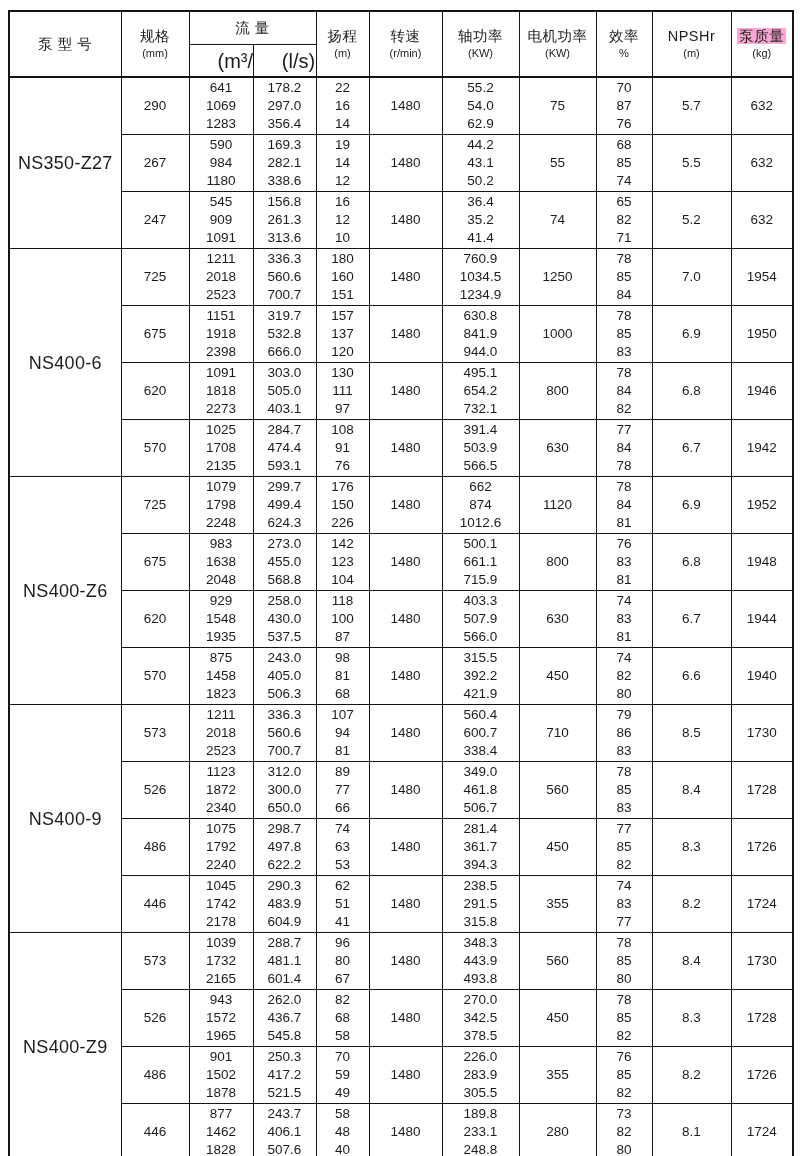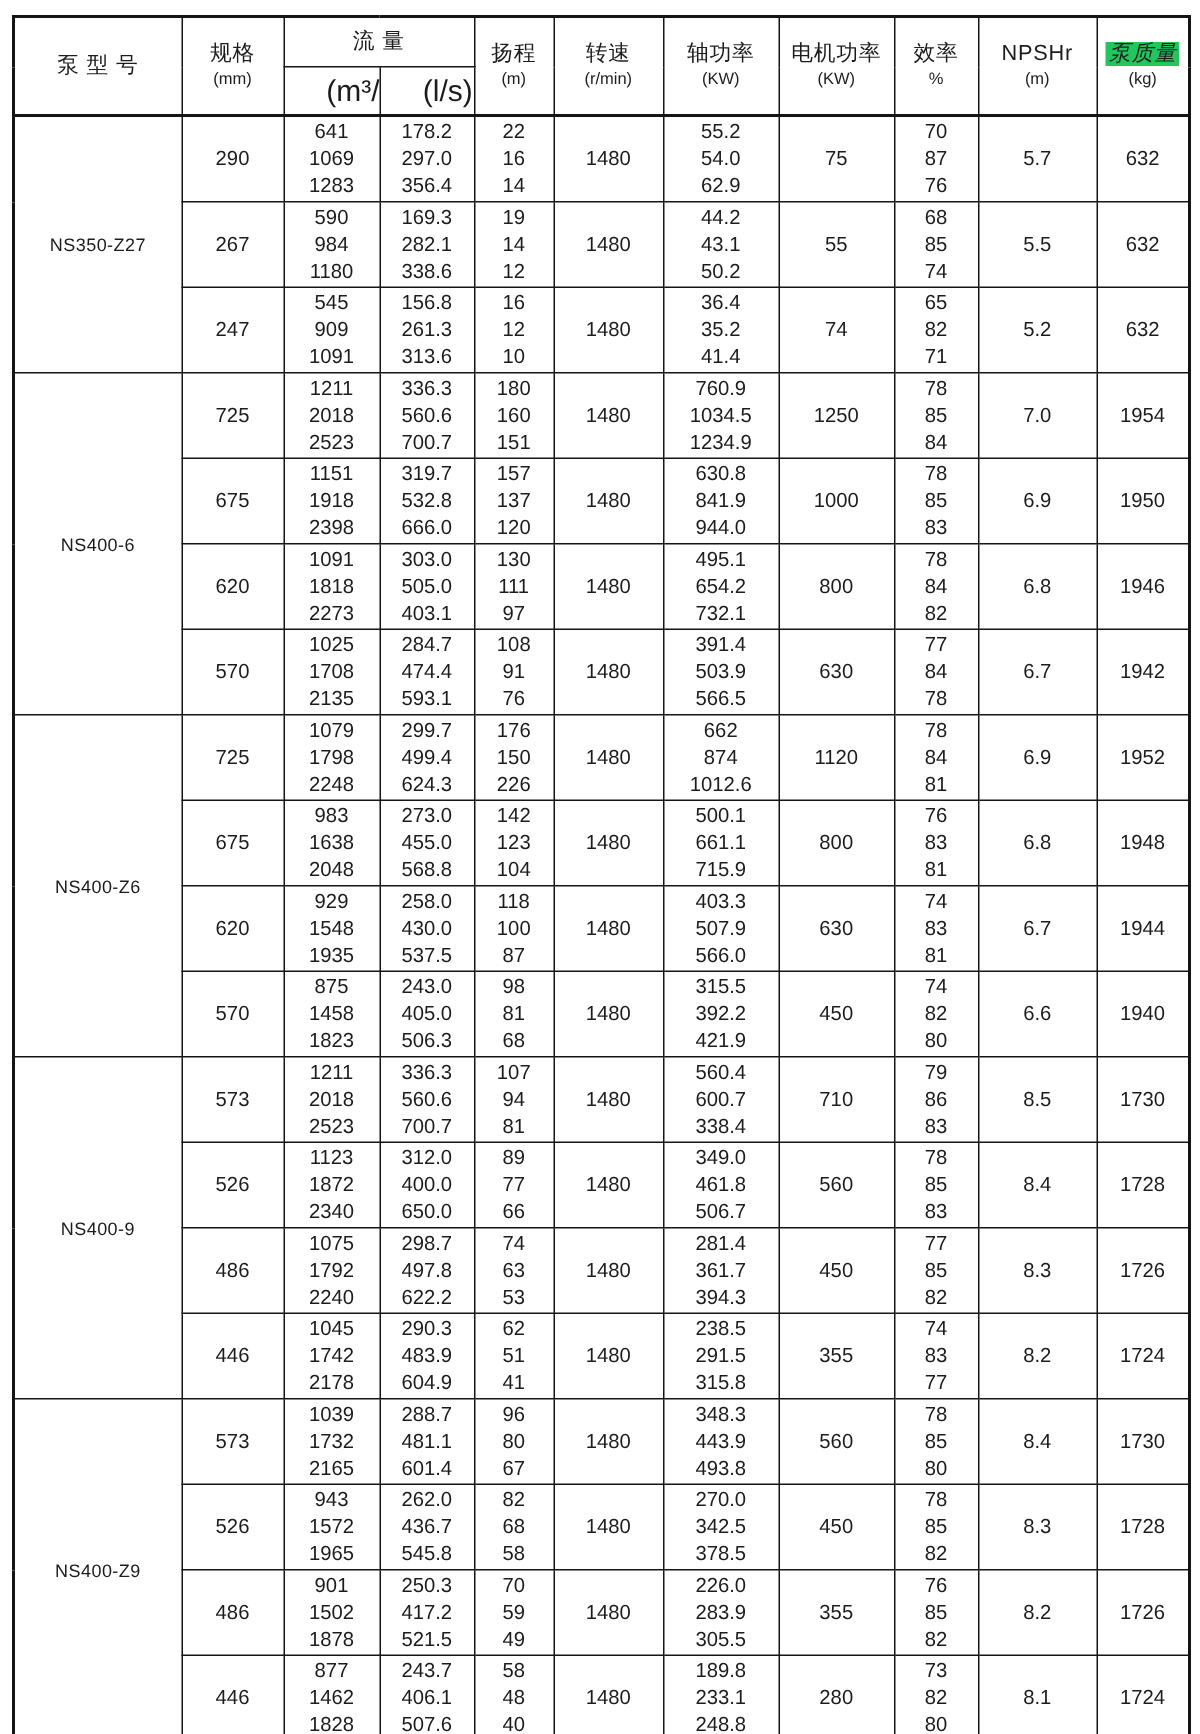--- a/index.html
+++ b/index.html
@@ -33,27 +33,27 @@
   thead th {
     font-weight: normal;
     font-size: 14.5px;
     line-height: 1.3;
     letter-spacing: 0.5px;
   }
   thead tr.hdr-top th { height: 30px; }
   thead tr.hdr-sub th { height: 29px; font-size: 20px; padding-left: 28px; }
   thead { border-bottom: 2px solid #151515; }
   .hdr-unit { font-size: 11px; letter-spacing: 0; }
-  .mass-hl { background: #22c55e; padding: 0 2px; font-style: italic; }
+  .mass-hl { background: #f9a8d4; padding: 0 2px; }
   tbody td {
     font-size: 13.5px;
     line-height: 18px;
   }
   tbody td.model-cell {
-    font-size: 12px;
+    font-size: 18px;
     letter-spacing: 0.3px;
     margin-top: 40px;
   }
   td.stack div { line-height: 18px; }
   tr.group-start td { border-top: 1px solid #4c1d95; }
   tbody tr { height: 56px; }
 </style>
 </head>
 <body>
 
@@ -505,21 +505,21 @@
         </tr>
         <tr>
           <td>526</td>
           <td class="stack">
             <div>1123</div>
             <div>1872</div>
             <div>2340</div>
           </td>
           <td class="stack">
             <div>312.0</div>
-            <div>400.0</div>
+            <div>300.0</div>
             <div>650.0</div>
           </td>
           <td class="stack">
             <div>89</div>
             <div>77</div>
             <div>66</div>
           </td>
           <td>1480</td>
           <td class="stack">
             <div>349.0</div>

